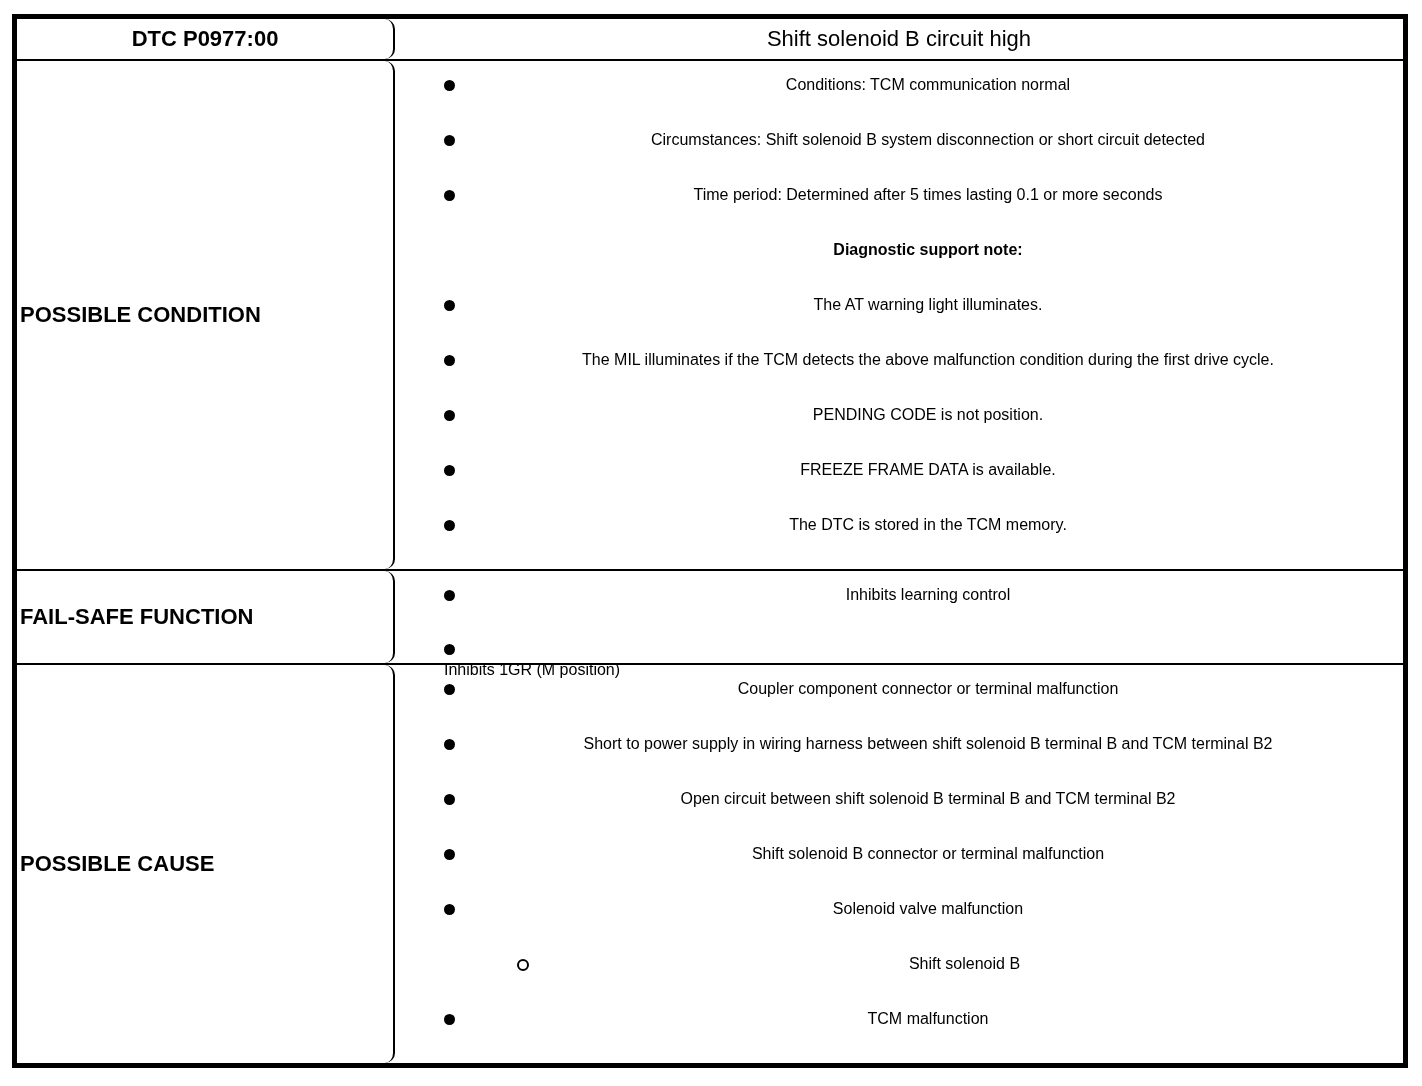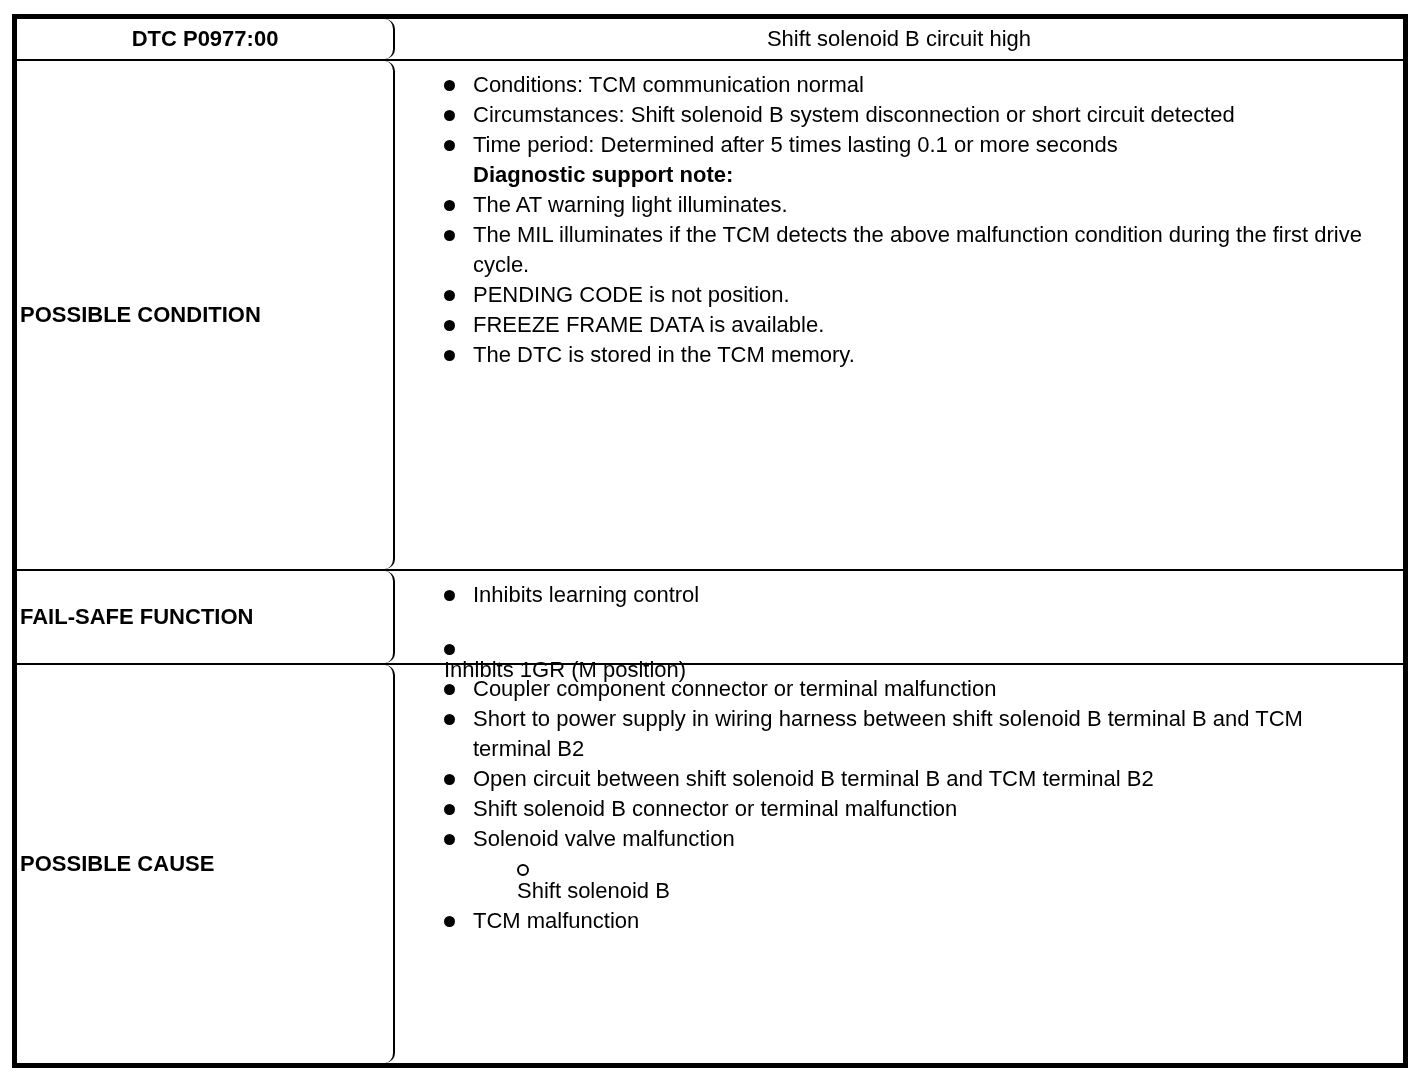--- a/index.html
+++ b/index.html
@@ -55,35 +55,36 @@
   
   .trow.detection { height: 510px; }
   .trow.failsafe  { height: 94px; }
   .trow.cause     { height: 400px; }
   .items {
     padding: 9px 20px 8px 49px;
   }
   .item {
     display: flex;
     align-items: flex-start;
-    font-size: 22px;
+    font-size: 16px;
     line-height: 30px;
-  }
-  .item + .item { }
+    text-align: center;
+  }
+  .item + .item { margin-top: 25px; }
   .trow.failsafe .item + .item { margin-top: 24px; flex-direction: column; }
   .marker {
     flex: 0 0 11px;
     width: 11px;
     height: 11px;
     margin-top: 10px;
     margin-right: 18px;
     border-radius: 50%;
     background: #000000;
   }
-  .item.sub { margin-left: 73px; flex-direction: column; }
+  .item.sub { margin-left: 73px; }
   .item.sub .marker {
     background: transparent;
     border: 2.5px solid #000000;
     width: 12px;
     height: 12px;
     flex-basis: 12px;
     margin-right: 17px;
   }
   .item.heading .marker {
     visibility: hidden;

